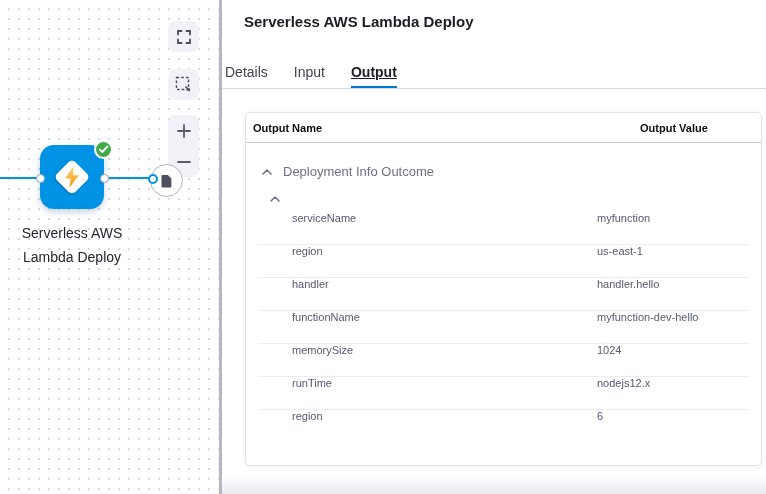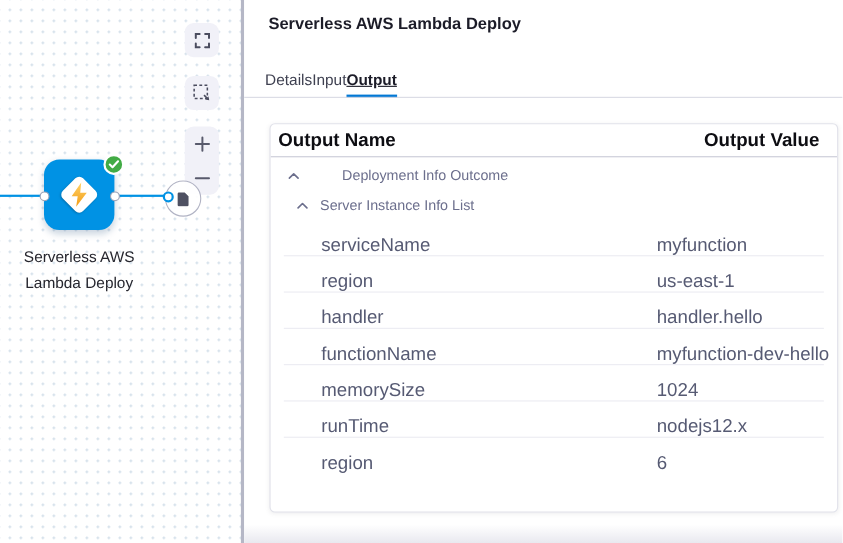--- a/index.html
+++ b/index.html
@@ -65,48 +65,48 @@
     width:31px; height:31px; display:flex;
     align-items:center; justify-content:center; cursor:pointer;
   }
 
   
   .splitter { left:219px; top:0; width:3px; height:494px; background:#b5b7c6; cursor:col-resize; }
 
   
   .panel { left:222px; top:0; width:544px; height:494px; background:#ffffff; }
   .panel-title { left:22px; top:13px; font-size:15px; font-weight:700; color:#1c1c28; }
-  .tabs { left:19px; top:55px; height:34px; display:flex; }
+  .tabs { left:3px; top:55px; height:34px; display:flex; gap:26px; }
   .tab {
     height:34px; display:flex; align-items:center;
     font-size:14px; color:#3f4151; cursor:pointer;
     border-bottom:3px solid transparent; padding-top:2px;
   }
   .tab.active { font-weight:700; color:#1c1c28; border-bottom-color:#0278d5;text-decoration:underline; }
   .tabbar-line { left:0; top:88px; width:544px; height:1px; background:#d9dae4; }
 
   .card {
     left:23px; top:112px; width:517px; height:354px;
     background:#ffffff; border:1px solid #e1e2ea; border-radius:5px;
     box-shadow:0 1px 4px rgba(96,97,112,.10); overflow:hidden;
   }
   .thead { position:relative; height:30px; border-bottom:1px solid #c9cad6; }
-  .th { font-size:17px; font-weight:700; color:#0d0d12; line-height:30px; }
+  .th { font-size:11px; font-weight:700; color:#0d0d12; line-height:30px; }
   .th-name { position:absolute; left:7px; top:0; }
   .th-value { position:absolute; left:351px; top:0;margin-left:43px; }
 
   .group-row {
     height:27px; display:flex; align-items:center;
     font-size:13px; color:#6c6f8d; cursor:pointer;
   }
-  .group-row.g1 { margin-top:3px; padding-left:16px;gap:28px; }
+  .group-row.g1 { margin-top:15px; padding-left:16px; }
   .group-row.g2 { padding-left:24px; }
   .group-row .chev { margin-right:11px; display:inline-flex; }
 
-  .kv-row { position:relative; height:33px; display:flex; align-items:flex-end; font-size:17px; color:#565a73; }
+  .kv-row { position:relative; height:33px; display:flex; align-items:flex-start; font-size:11px; color:#565a73; }
   .kv-row:not(:last-child)::after {
     content:""; position:absolute; left:12px; right:12px; bottom:0;
     height:1px; background:#ececf2;
   }
   .kv-key { padding-left:46px; }
   .kv-val { position:absolute; left:351px; }
 
   .footer-fade {
     left:0; top:477px; width:544px; height:17px;
     background:linear-gradient(to bottom, rgba(233,233,240,0), #e8e8ef);
@@ -209,21 +209,20 @@
       </span>
       <span>Deployment Info Outcome</span>
     </div>
 
     <div class="group-row g2">
       <span class="chev">
         <svg width="10" height="6" viewBox="0 0 10 6" fill="none">
             <path d="M1 5 L5 1 L9 5" stroke="#6c6f8d" stroke-width="1.5" stroke-linecap="round" stroke-linejoin="round"></path>
           </svg>
       </span>
-      <span>Server Instance Info List</span>
     </div>
 
     <div class="kv-row">
       <span class="kv-key">serviceName</span>
       <span class="kv-val">myfunction</span>
     </div>
     <div class="kv-row">
       <span class="kv-key">region</span>
       <span class="kv-val">us-east-1</span>
     </div>

